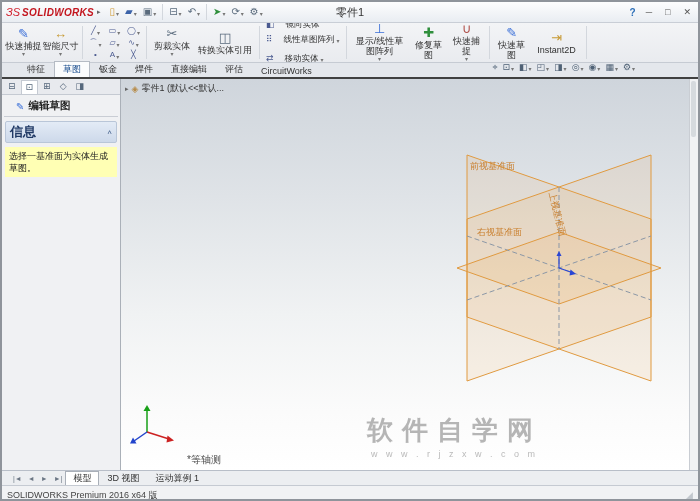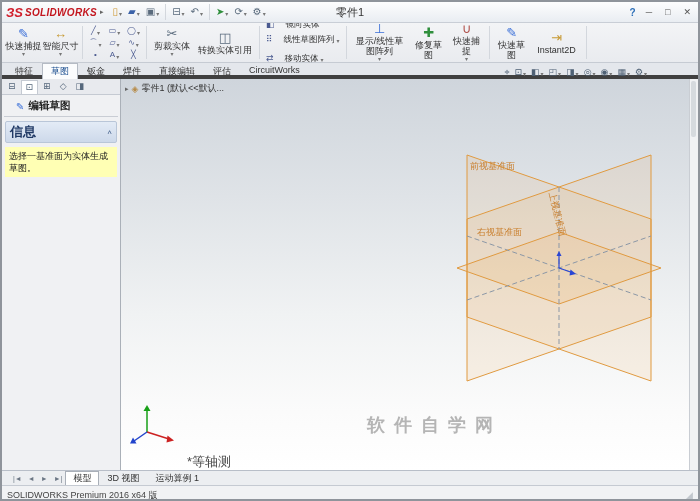--- a/index.html
+++ b/index.html
@@ -2,21 +2,21 @@
 <html><head>
 <meta charset="utf-8">
 <style>
   html,body{margin:0;padding:0;background:#e6e6e6;}
   body{width:700px;height:501px;font-family:"Liberation Sans","DejaVu Sans",sans-serif;-webkit-font-smoothing:antialiased;}
   .window{position:relative;width:696px;height:497px;border:2px solid #8f949b;background:#f0f1f3;overflow:hidden;}
 
   
   .titlebar{height:21px;display:flex;align-items:center;padding:0 4px;background:linear-gradient(#fdfdfe,#e9edf2);border-bottom:1px solid #c9ced6;position:relative;box-sizing:border-box;}
   .logo{display:flex;align-items:center;gap:2px;margin-right:6px;}
-  .logo .mark{color:#d21f2c;font-weight:bold;font-style:italic;font-size:13px;}
+  .logo .mark{color:#d21f2c;font-weight:normal;font-style:italic;font-size:11px;}
   .logo .name{color:#c3161f;font-weight:bold;font-style:italic;font-size:10px;letter-spacing:.3px;}
   .logo .arr{font-size:7px;color:#666;margin-left:1px;}
   .tbtn{display:flex;align-items:center;gap:1px;padding:1px 3px;border-radius:2px;cursor:default;}
   .tbtn .g{font-size:10px;line-height:10px;color:#5a6b7d;}
   .tbtn:nth-of-type(2) .g{color:#cf9a35;}
   .tbtn:nth-of-type(3) .g{color:#3b62a8;}
   .tbtn:nth-of-type(7) .g{color:#2f8f3c;}
   .dd::after{content:"▾";font-size:6px;color:#777;display:inline-block;transform:translateY(-1px);}
   .vsep{width:1px;align-self:stretch;background:#d3d7dd;margin:2px 3px;}
   .doc-title{position:absolute;left:0;right:0;text-align:center;font-size:11px;color:#333;pointer-events:none;}
@@ -35,21 +35,21 @@
   .gcell{display:flex;align-items:center;justify-content:center;gap:1px;border-radius:2px;}
   .gcell .g{font-size:8px;color:#4a5a90;line-height:9px;}
   .rb-med{display:flex;flex-direction:column;align-items:center;justify-content:center;text-align:center;border-radius:2px;padding:0 2px;}
   .w40{width:40px;} .w58{width:58px;} .w56{width:56px;} .w34{width:34px;} .w48{width:48px;}
   .rowscol{display:flex;flex-direction:column;justify-content:center;gap:1px;}
   .rb-row{display:flex;align-items:center;gap:2px;padding:0 3px;border-radius:2px;white-space:nowrap;}
   .rb-row .g{font-size:9px;color:#4a5a90;}
   .rb-row .rb-lbl{font-size:8.5px;margin-left:9px;}
 
   
-  .tabrow{height:16px;display:flex;align-items:flex-start;background:#e4e7ec;border-bottom:4px solid #404040;padding:0 4px;box-sizing:border-box;}
+  .tabrow{height:16px;display:flex;align-items:flex-end;background:#e4e7ec;border-bottom:2px solid #404040;padding:0 16px;box-sizing:border-box;}
   .ctab{font-size:9px;color:#333;padding:1px 8px 1px;border:1px solid transparent;border-bottom:none;}
   .ctab.active{background:#fbfcfd;border-color:#b5bbc4;color:#1a4d8f;}
   .headsup{margin-left:auto;margin-right:46px;display:flex;align-items:center;gap:3px;padding-bottom:1px;}
   .hu{display:flex;align-items:center;gap:1px;padding:0 1px;}
   .hu .g{font-size:9px;color:#4f6175;}
 
   
   .main{display:flex;height:391px;}
   .leftpanel{width:119px;border-right:1px solid #aab0b8;background:#f0f1f3;display:flex;flex-direction:column;box-sizing:border-box;}
   .ptabs{height:15px;display:flex;align-items:center;gap:1px;background:#e8eaee;border-bottom:1px solid #c5cad2;padding:0 2px;}
@@ -62,23 +62,23 @@
   .grp-header{margin:4px 3px 0;display:flex;align-items:center;background:linear-gradient(#e3ebf6,#cdd9ea);border:1px solid #b9c6d8;border-radius:2px;padding:1px 4px;}
   .grp-title{font-size:13px;font-weight:bold;color:#1f3864;}
   .grp-collapse{margin-left:auto;font-size:8px;color:#44618c;}
   .msgbox{margin:4px 3px;background:#ffffb4;padding:3px 4px;font-size:9px;line-height:1.35;color:#222;}
 
   .graphics{position:relative;width:568px;height:391px;background:linear-gradient(180deg,#cfd5dc 0%,#dfe3e7 30%,#f0f2f3 60%,#fbfbfb 85%,#ffffff 100%);overflow:hidden;}
   .treefly{position:absolute;left:4px;top:3px;display:flex;align-items:center;gap:3px;font-size:9px;color:#333;}
   .treefly .exp{font-size:7px;color:#666;}
   .treefly .g{font-size:9px;color:#b78c4a;}
   .gsvg{position:absolute;left:0;top:0;}
-  .viewname{position:absolute;left:66px;top:374px;font-size:13px;color:#4a4a4a;}
+  .viewname{position:absolute;left:66px;top:374px;font-size:10px;color:#4a4a4a;}
   .watermark{position:absolute;left:246px;top:334px;text-align:center;pointer-events:none;}
-  .wm1{font-size:18px;letter-spacing:9px;color:rgba(115,115,115,.52);font-weight:bold;}
+  .wm1{font-size:26px;letter-spacing:9px;color:rgba(115,115,115,.52);font-weight:bold;}
   .wm2{font-size:9px;letter-spacing:3px;color:rgba(140,140,140,.6);margin-top:1px;}
   .vscroll{width:8px;background:#f1f2f4;border-left:1px solid #c9cdd3;position:relative;box-sizing:border-box;}
   .vthumb{position:absolute;left:1px;right:1px;top:2px;height:56px;background:#d6dade;border-radius:2px;}
 
   
   .bottomtabs{height:15px;display:flex;align-items:flex-end;background:#eceef1;border-top:1px solid #b8bec8;padding:0 8px;box-sizing:border-box;}
   .bnav{font-size:7px;color:#6b7684;padding:0 3px;line-height:13px;}
   .btab{font-size:9px;color:#333;padding:0 7px;line-height:13px;border:1px solid transparent;border-bottom:none;}
   .btab.active{background:#ffffff;border-color:#a9afb8;}
   .statusbar{height:19px;display:flex;align-items:center;background:#f1f2f4;border-top:1px solid #c5cad2;padding:0 5px;font-size:9px;color:#444;box-sizing:border-box;}
@@ -342,20 +342,21 @@
           <polygon points="26,326 22.5,332 29.5,332" fill="#18a018"></polygon>
           <line x1="26" y1="353" x2="48" y2="360" stroke="#cc2222" stroke-width="1.5"></line>
           <polygon points="53,361.5 46.5,356.5 45.5,363.5" fill="#cc2222"></polygon>
           <line x1="26" y1="353" x2="13" y2="362" stroke="#2244cc" stroke-width="1.5"></line>
           <polygon points="9,364.5 15.5,364.5 12,358.5" fill="#2244cc"></polygon>
         </g>
       </svg>
 
       <div class="watermark">
         <div class="wm1">软件自学网</div>
+        <div class="wm2">w w w . r j z x w . c o m</div>
       </div>
       <div class="viewname">*等轴测</div>
     </div>
 
     <div class="vscroll">
       <div class="vthumb"></div>
     </div>
   </div>
 
   <div class="bottomtabs">

